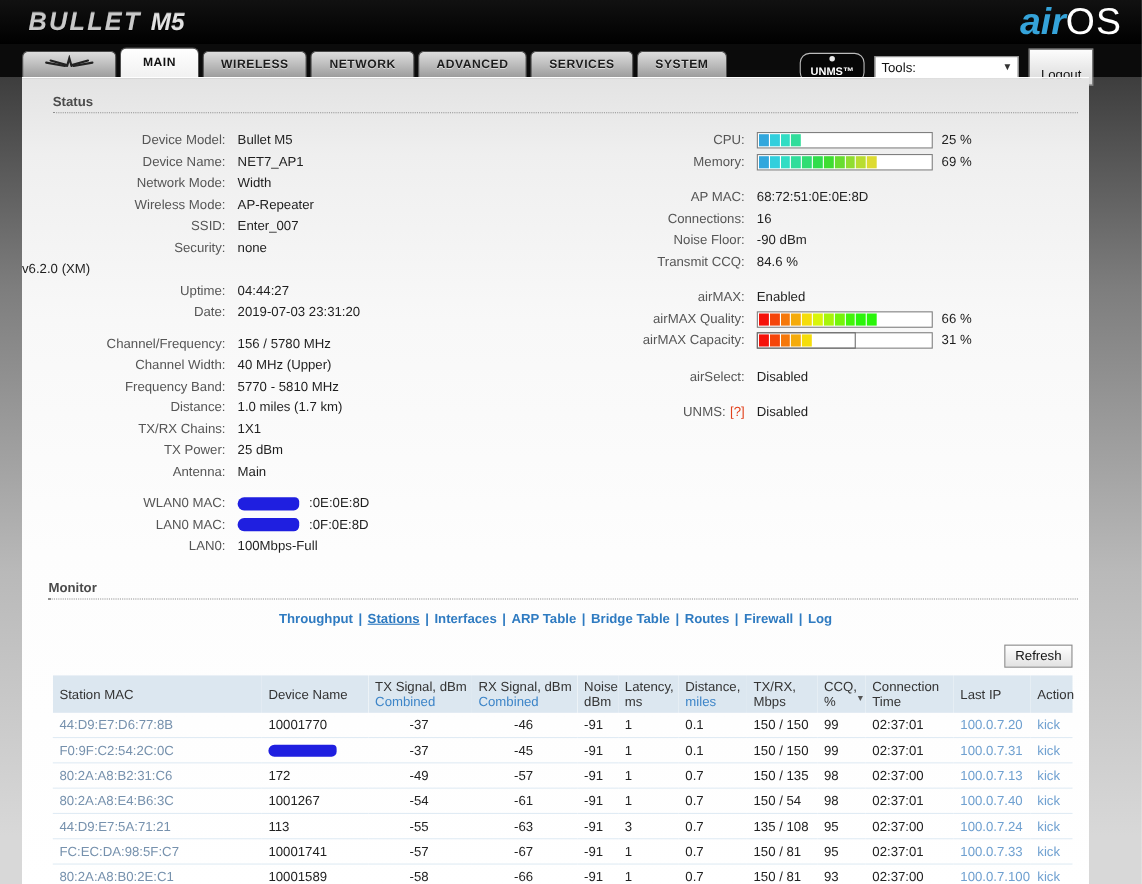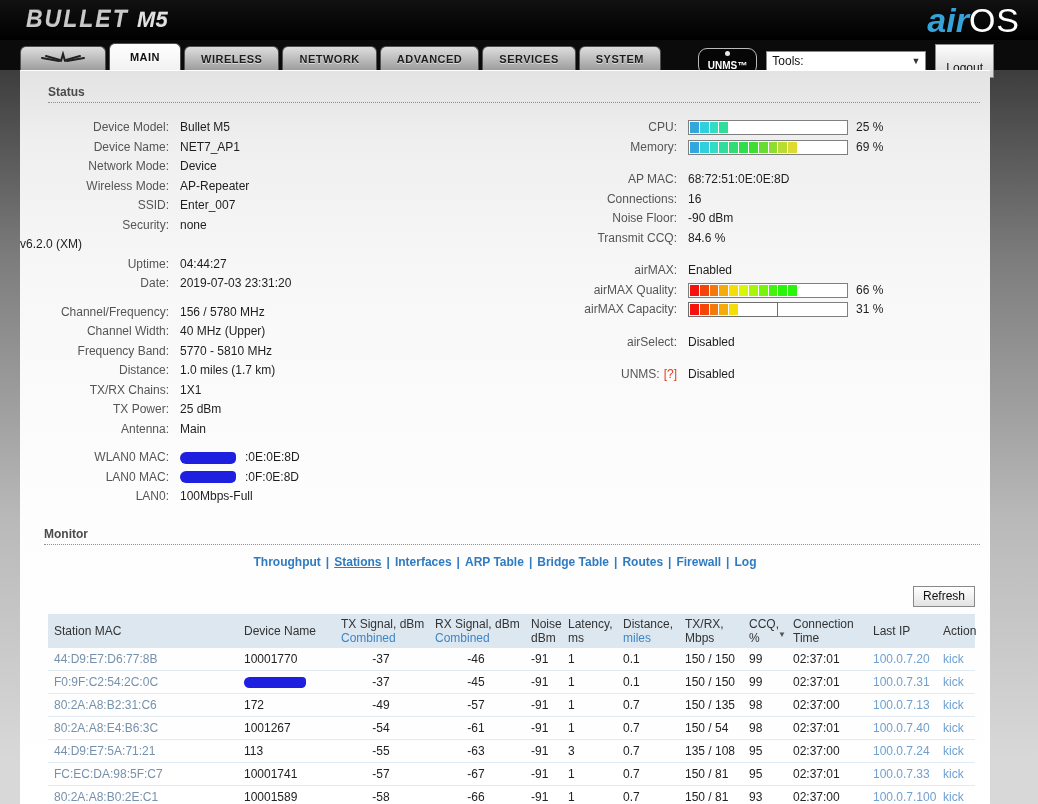--- a/index.html
+++ b/index.html
@@ -24,41 +24,41 @@
          display:flex; align-items:center; justify-content:center;
          font-size:11px; font-weight:bold; color:#1d1d1d; letter-spacing:.5px; cursor:pointer;
          text-shadow:0 1px 0 rgba(255,255,255,.55); }
   .tab.icon-tab { width:86px; }
   .tab.active { height:27px; background:linear-gradient(180deg,#ffffff,#f1f1f1); color:#111; }
   .band-controls { position:absolute; right:44px; top:4px; display:flex; align-items:center; gap:9px; }
   .unms-pill { background:#060606; color:#fff; border:1px solid #bbb; border-radius:9px;
                font-size:10px; font-weight:bold; padding:2px 9px 3px; display:flex; align-items:center; gap:4px; cursor:pointer;
                font-family:"Liberation Sans",sans-serif;flex-direction:column; }
   .unms-pill .dot { width:5px; height:5px; border-radius:50%; background:#e8e8e8; display:inline-block; }
-  .tools-select { width:160px; height:21px; background:#fff; border:1px solid #888; font-size:12px; color:#111;
+  .tools-select { width:131px; height:21px; background:#fff; border:1px solid #888; font-size:12px; color:#111;
                   display:flex; align-items:center; justify-content:space-between; padding:0 5px; cursor:pointer; }
   .tools-select .arrow { font-size:9px; color:#333; }
   .logout-btn { height:22px; padding:16px 10px; font-size:12px; color:#111; cursor:pointer;
                 background:linear-gradient(180deg,#fdfdfd,#d8d8d8); border:1px solid #8a8a8a;
                 font-family:"Liberation Sans",sans-serif; }
   
   .panel { width:970px; margin-left:20px; min-height:734px; border-top:1px solid #fff;
            background:linear-gradient(180deg,#e3e3e3 0px,#efefef 70px,#f8f8f8 220px,#fdfdfd 430px,#ffffff 100%);
            padding-top:14px; position:relative; }
   .section-heading { font-size:12px; font-weight:bold; color:#4b4b4b; margin:0 10px 0 28px;
                      padding-bottom:3px; border-bottom:1px dotted #8f8f8f; }
   .section-heading.monitor { margin-top:5px; margin-left:24px; }
   
   .status-cols { display:flex; padding-top:15px; padding-bottom:6px; }
   .col-left  { width:455px; }
   .col-right { flex:1; }
   .status-group { margin-bottom:9px; }
   .col-right .status-group { margin-bottom:13px; }
   .status-row { display:flex; line-height:19.5px; font-size:12px; }
-  .status-label { width:160px; text-align:right; color:#555; padding-right:11px; flex:none; }
+  .status-label { width:196px; text-align:right; color:#555; padding-right:11px; flex:none; }
   .col-right .status-label { width:213px; }
   .status-value { color:#1e1e1e; display:flex; align-items:center; gap:8px; }
   .help-mark { color:#e2401b; margin-left:4px; }
   .redact-blob { display:inline-block; width:56px; height:12px; background:#1f1fe0;
                  border-radius:6px 4px 5px 6px; margin-right:1px; vertical-align:-2px; }
   .redact-blob.small { width:62px; height:11px; }
   
   .bar-outer { width:160px; height:15px; border:1px solid #7f7f7f; background:#fff;
                display:flex; gap:1px; padding:1px; position:relative; flex:none; }
   .bar-seg { flex:1; }
@@ -161,21 +161,21 @@
           </div>
           <div class="status-row">
             <span class="status-label">Device Name:</span>
             <span class="status-value">
               <span>NET7_AP1</span>
             </span>
           </div>
           <div class="status-row">
             <span class="status-label">Network Mode:</span>
             <span class="status-value">
-              <span>Device</span>
+              <span>Width</span>
             </span>
           </div>
           <div class="status-row">
             <span class="status-label">Wireless Mode:</span>
             <span class="status-value">
               <span>AP-Repeater</span>
             </span>
           </div>
           <div class="status-row">
             <span class="status-label">SSID:</span>

